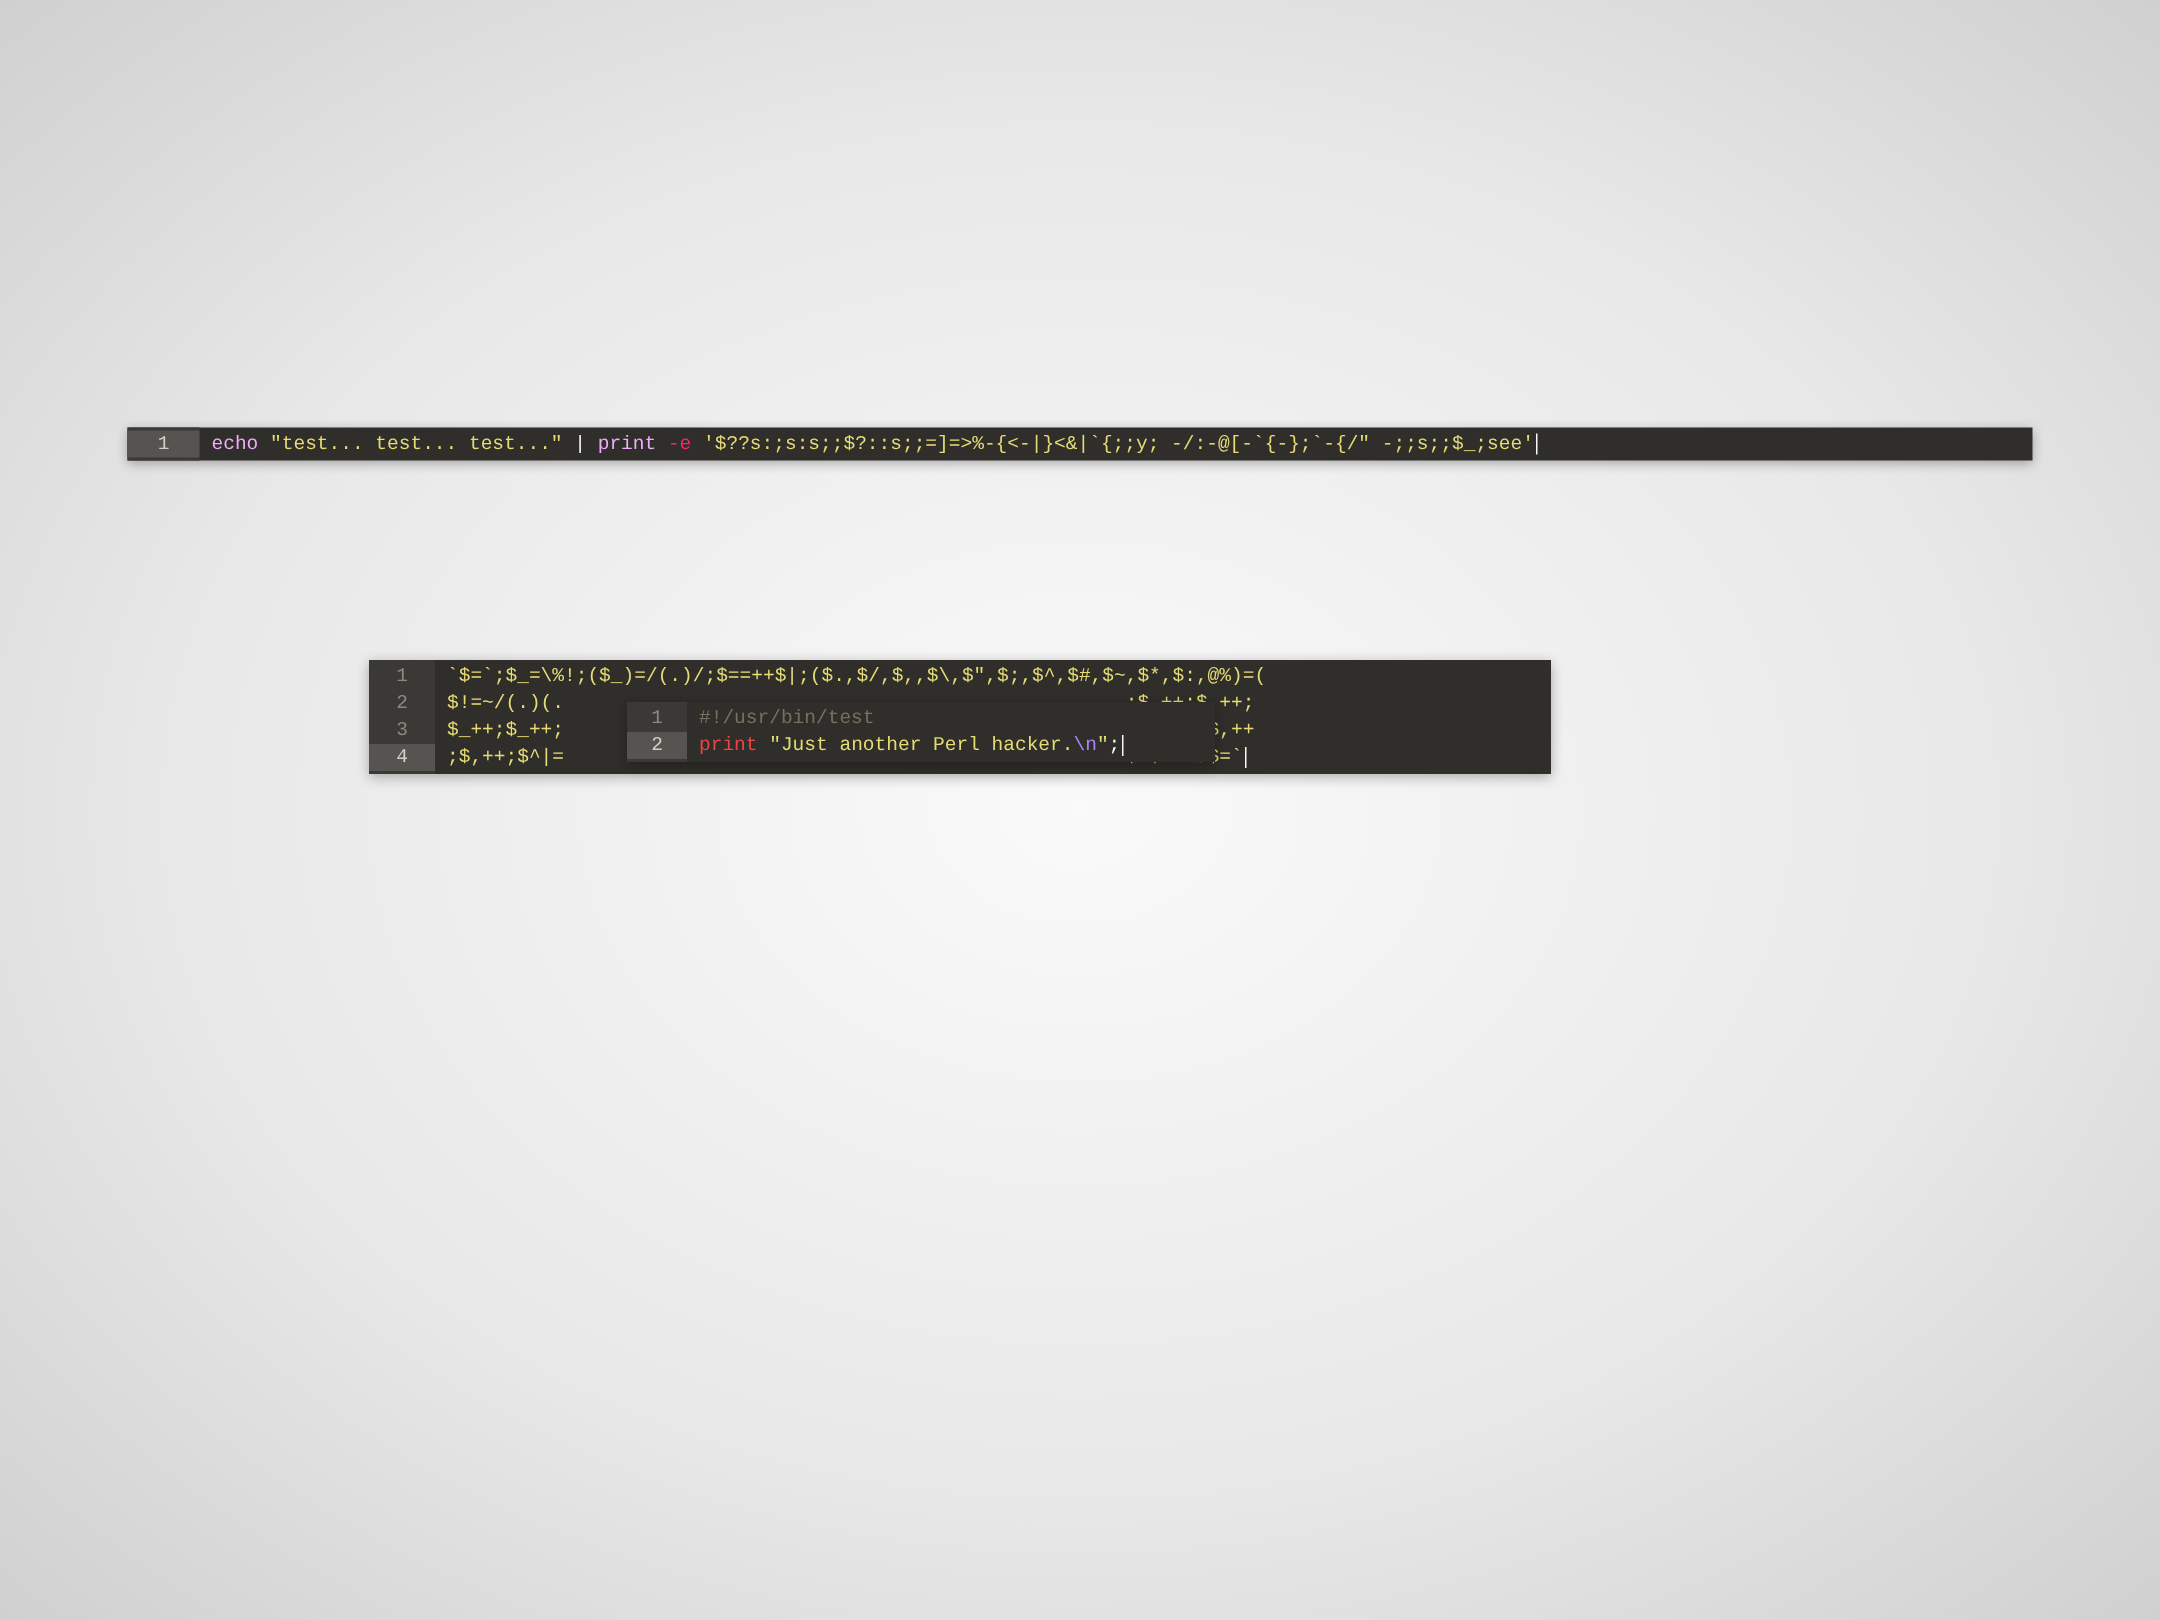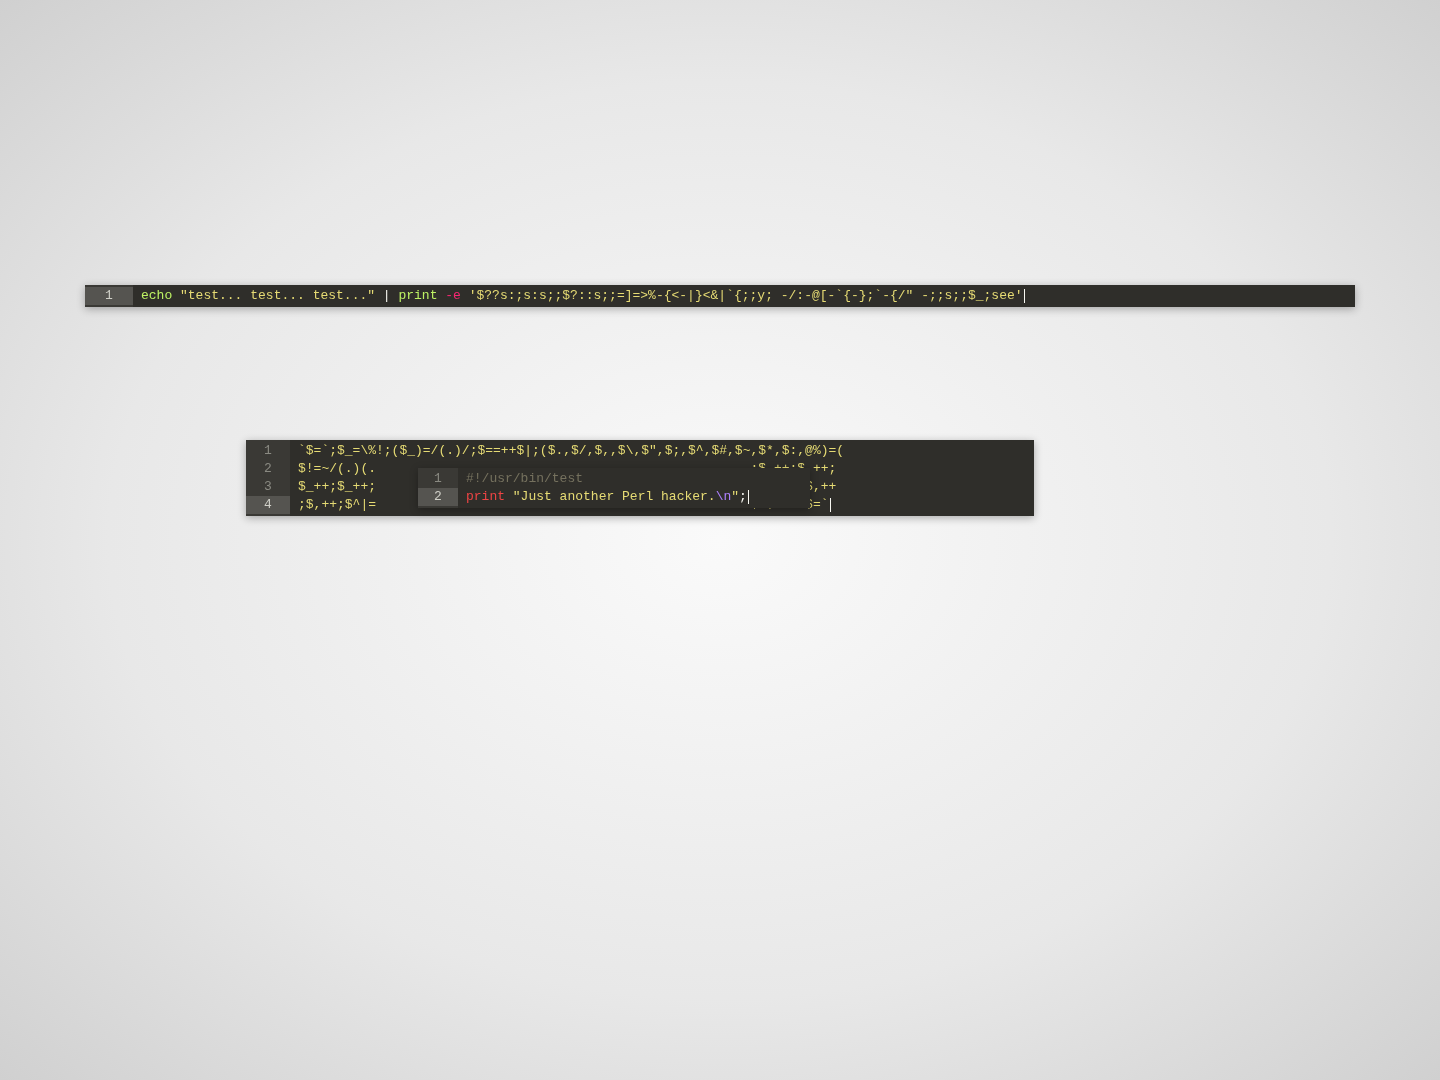--- a/index.html
+++ b/index.html
@@ -38,21 +38,21 @@
     padding: 2px 8px;
     flex: 1;
   }
   .code-line {
     font-size: 13px;
     line-height: 18px;
     height: 18px;
     white-space: pre;
     color: #f8f8f2;
   }
-  .tok-cmd { color: #bef264; }
+  .tok-cmd { color: #f0abfc; }
   .tok-str { color: #e6db74; }
   .tok-punct { color: #f8f8f2; }
   .tok-flag { color: #f92672; }
   .tok-var { color: #e6db74; margin-top: 20px; }
   .tok-kw { color: #ef4444; }
   .tok-comment { color: #75715e; }
   .tok-esc { color: #ae81ff; }
 
   
   #block1 { left: 85px; top: 285px; width: 1270px; height: 22px; }

